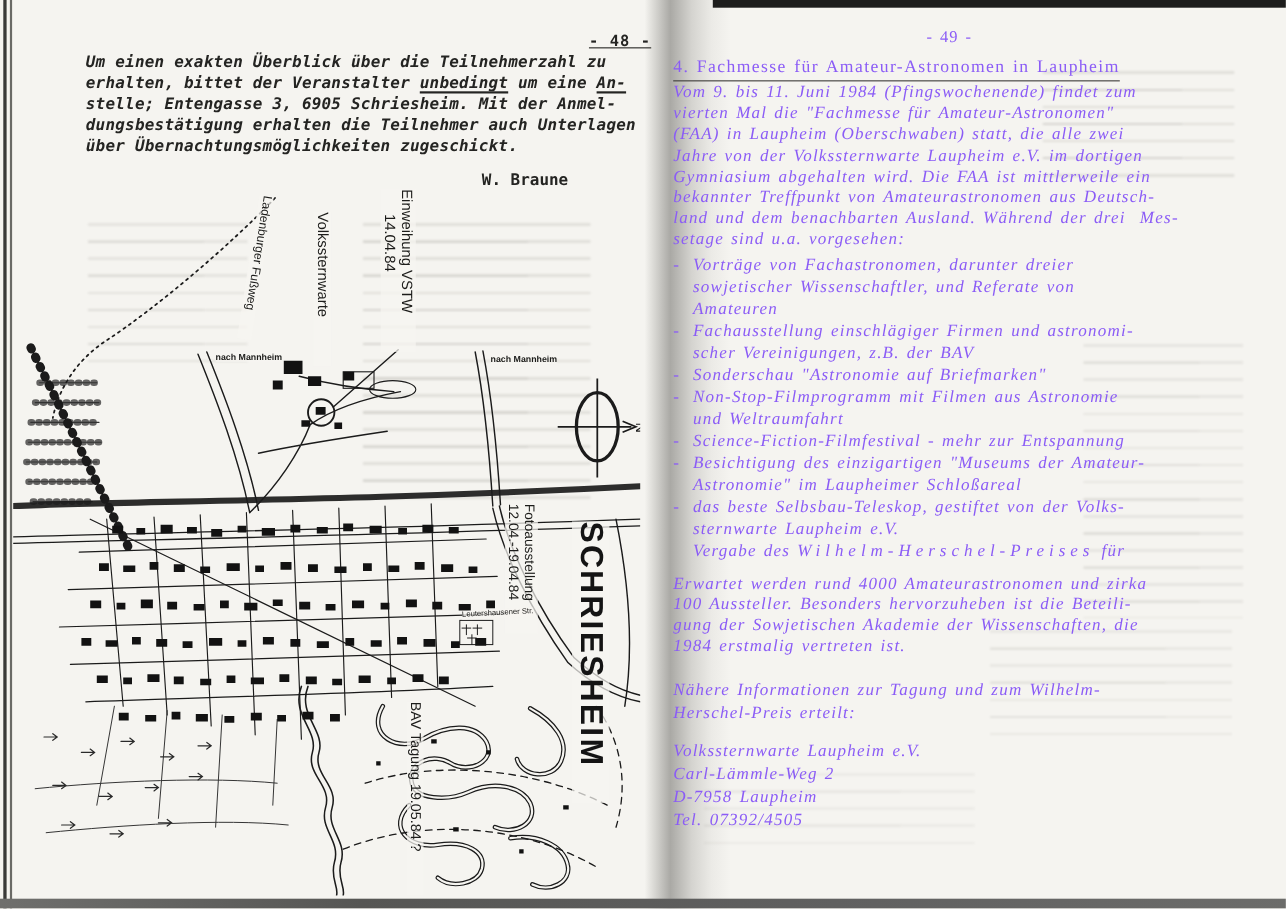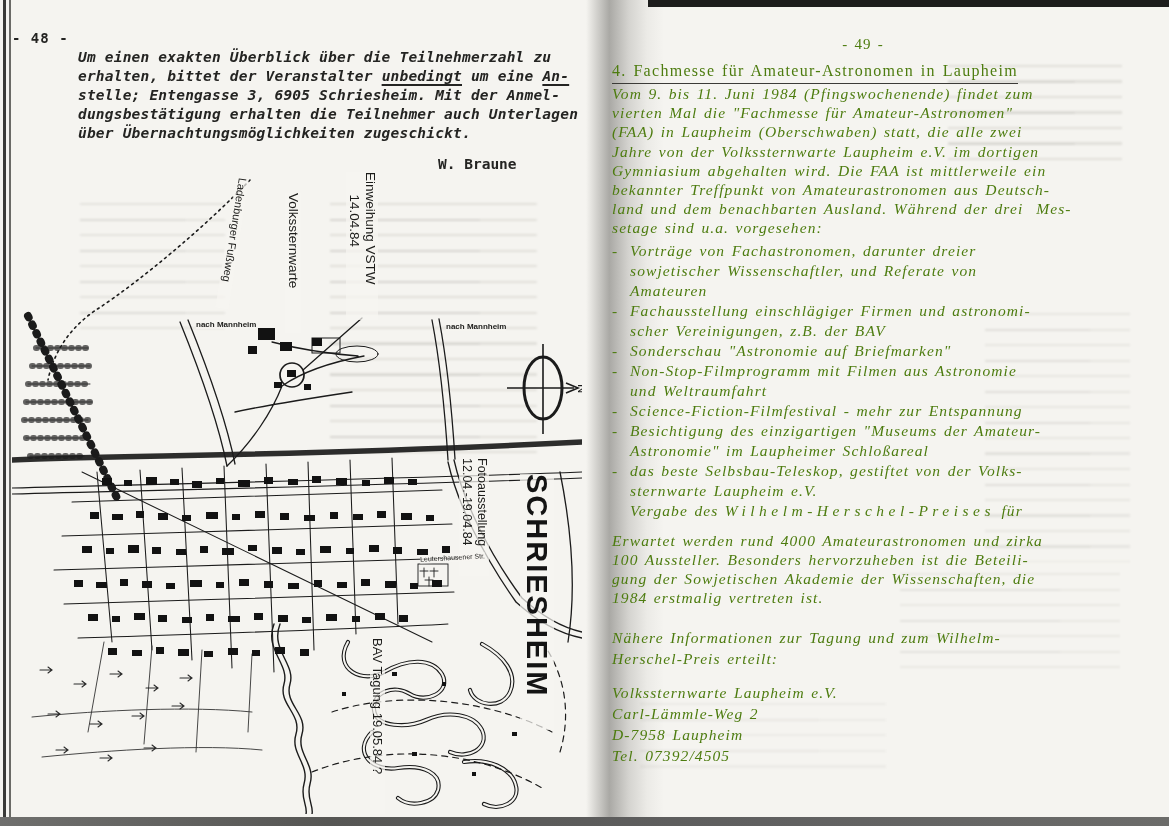--- a/index.html
+++ b/index.html
@@ -19,40 +19,40 @@
   .gutter{left:586px;top:0;bottom:0;width:78px;
     background:linear-gradient(90deg,rgba(90,89,85,0) 0%,rgba(88,87,83,.48) 30%,
       rgba(120,119,115,.26) 55%,rgba(150,149,145,.10) 78%,rgba(150,149,145,0) 100%);}
   .bleed{position:absolute;filter:blur(1.1px);pointer-events:none;
     background:
       repeating-linear-gradient(180deg,transparent 0 13px,rgba(112,109,100,.30) 13px 15.5px),
       repeating-linear-gradient(180deg,transparent 0 29px,rgba(112,109,100,.20) 29px 31px);
     background-size:88% 100%,64% 100%;background-repeat:no-repeat;}
   
   .mono{font-family:"DejaVu Sans Mono",monospace;font-weight:700;color:#242422;}
-  .pnum-l{left:12px;top:30px;width:580px;text-align:left;font-size:14px;letter-spacing:1px;}
+  .pnum-l{left:12px;top:30px;width:580px;text-align:right;font-size:14px;letter-spacing:1px;text-decoration:underline;}
   .para-l{left:78px;top:48px;font-size:14.5px;line-height:19px;letter-spacing:.2px;}
   .uline{text-decoration:underline;text-decoration-thickness:1.5px;text-underline-offset:3px;}
   .sig{left:438px;top:156px;font-size:14.5px;}
   
   .map-zone{left:12px;top:172px;width:570px;height:642px;}
   .map-zone svg{position:absolute;left:0;top:0;}
   .vlabel{position:absolute;writing-mode:vertical-rl;white-space:pre;
     font-family:"Liberation Sans",sans-serif;color:#1c1c1a;
     background:rgba(246,245,241,.72);line-height:1.18;}
   .lbl-foot{left:224px;top:6px;font-size:11px;height:132px;transform:rotate(9deg);transform-origin:top center;}
   .lbl-obs{left:273px;top:21px;font-size:13.5px;height:140px;}
   .lbl-ein{left:334px;top:0;font-size:13.5px;height:148px;}
   .lbl-foto{left:447px;top:286px;font-size:12.5px;height:118px;}
   .lbl-city{left:508px;top:302px;font-size:29px;font-weight:700;letter-spacing:2px;height:256px;color:#141414;}
   .lbl-bav{left:358px;top:466px;font-size:13px;height:176px;}
   .lbl-mann{font-size:8px;font-weight:700;height:auto;writing-mode:horizontal-tb;}
   .lbl-street{left:408px;top:382px;font-size:7px;writing-mode:horizontal-tb;transform:rotate(-3deg);height:auto;}
   
-  .rcol{left:612px;top:36px;width:502px;color:#4d7c0f;}
+  .rcol{left:612px;top:26px;width:502px;color:#8b5cf6;}
   .serif{font-family:"Liberation Serif",serif;font-size:15.5px;letter-spacing:1.1px;word-spacing:1.5px;}
   .pnum-r{text-align:center;font-size:15px;letter-spacing:1px;}
   .head-r{margin-top:9px;font-size:16px;letter-spacing:1.3px;}
   .head-r span{display:inline-block;border-bottom:1.5px solid #3c3b38;padding-bottom:3px;}
   .lh19{line-height:19.2px;}
   .lh20{line-height:20px;}
   .lh21{line-height:21px;}
   .intro{}
   .blist{margin-top:3px;}
   .brow{display:flex;}

